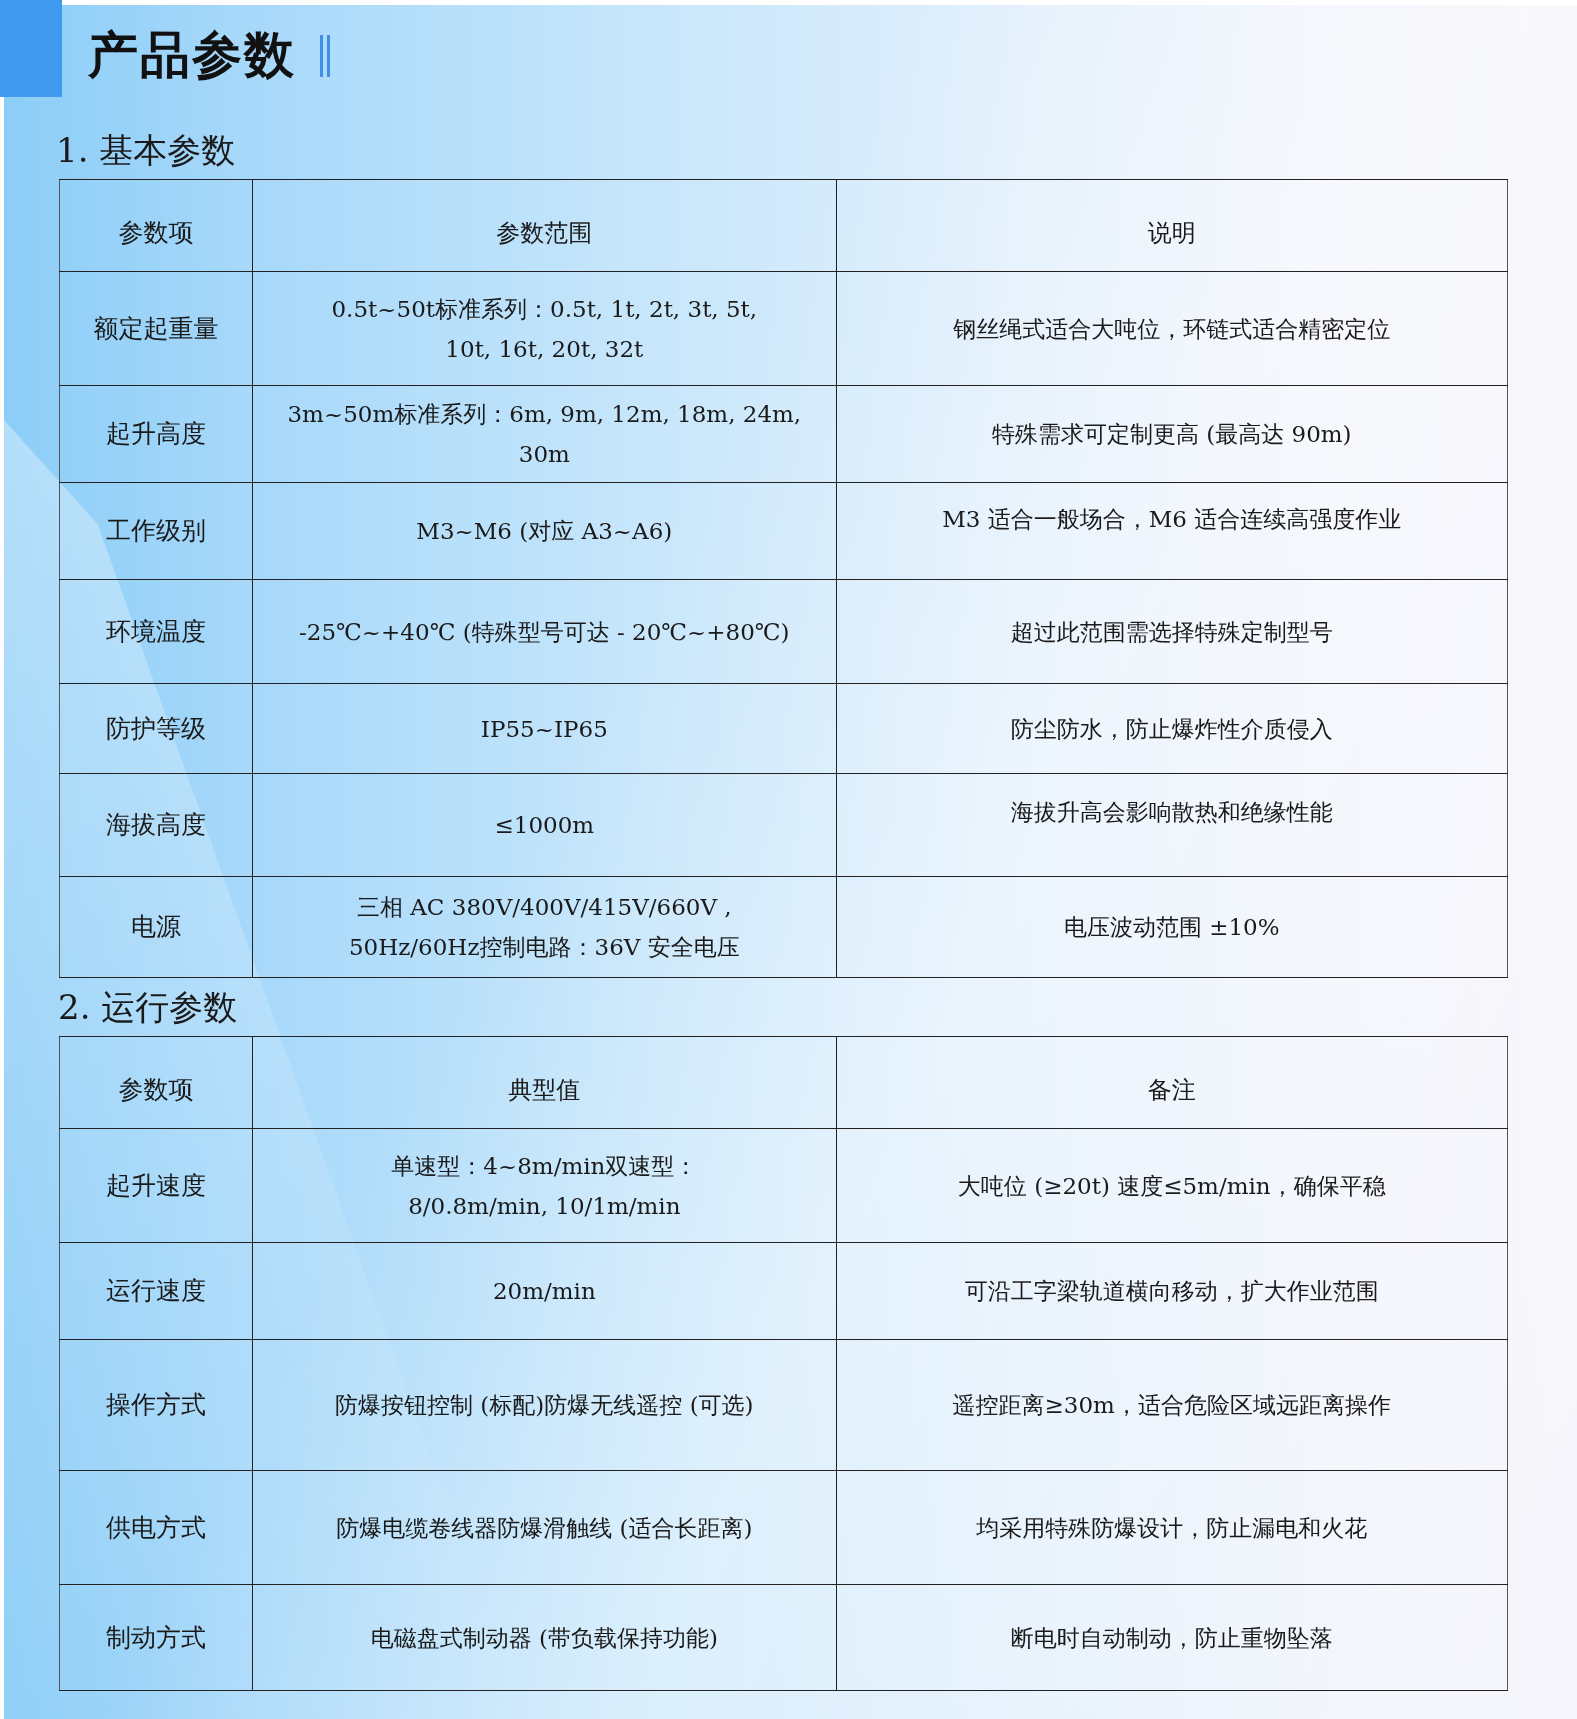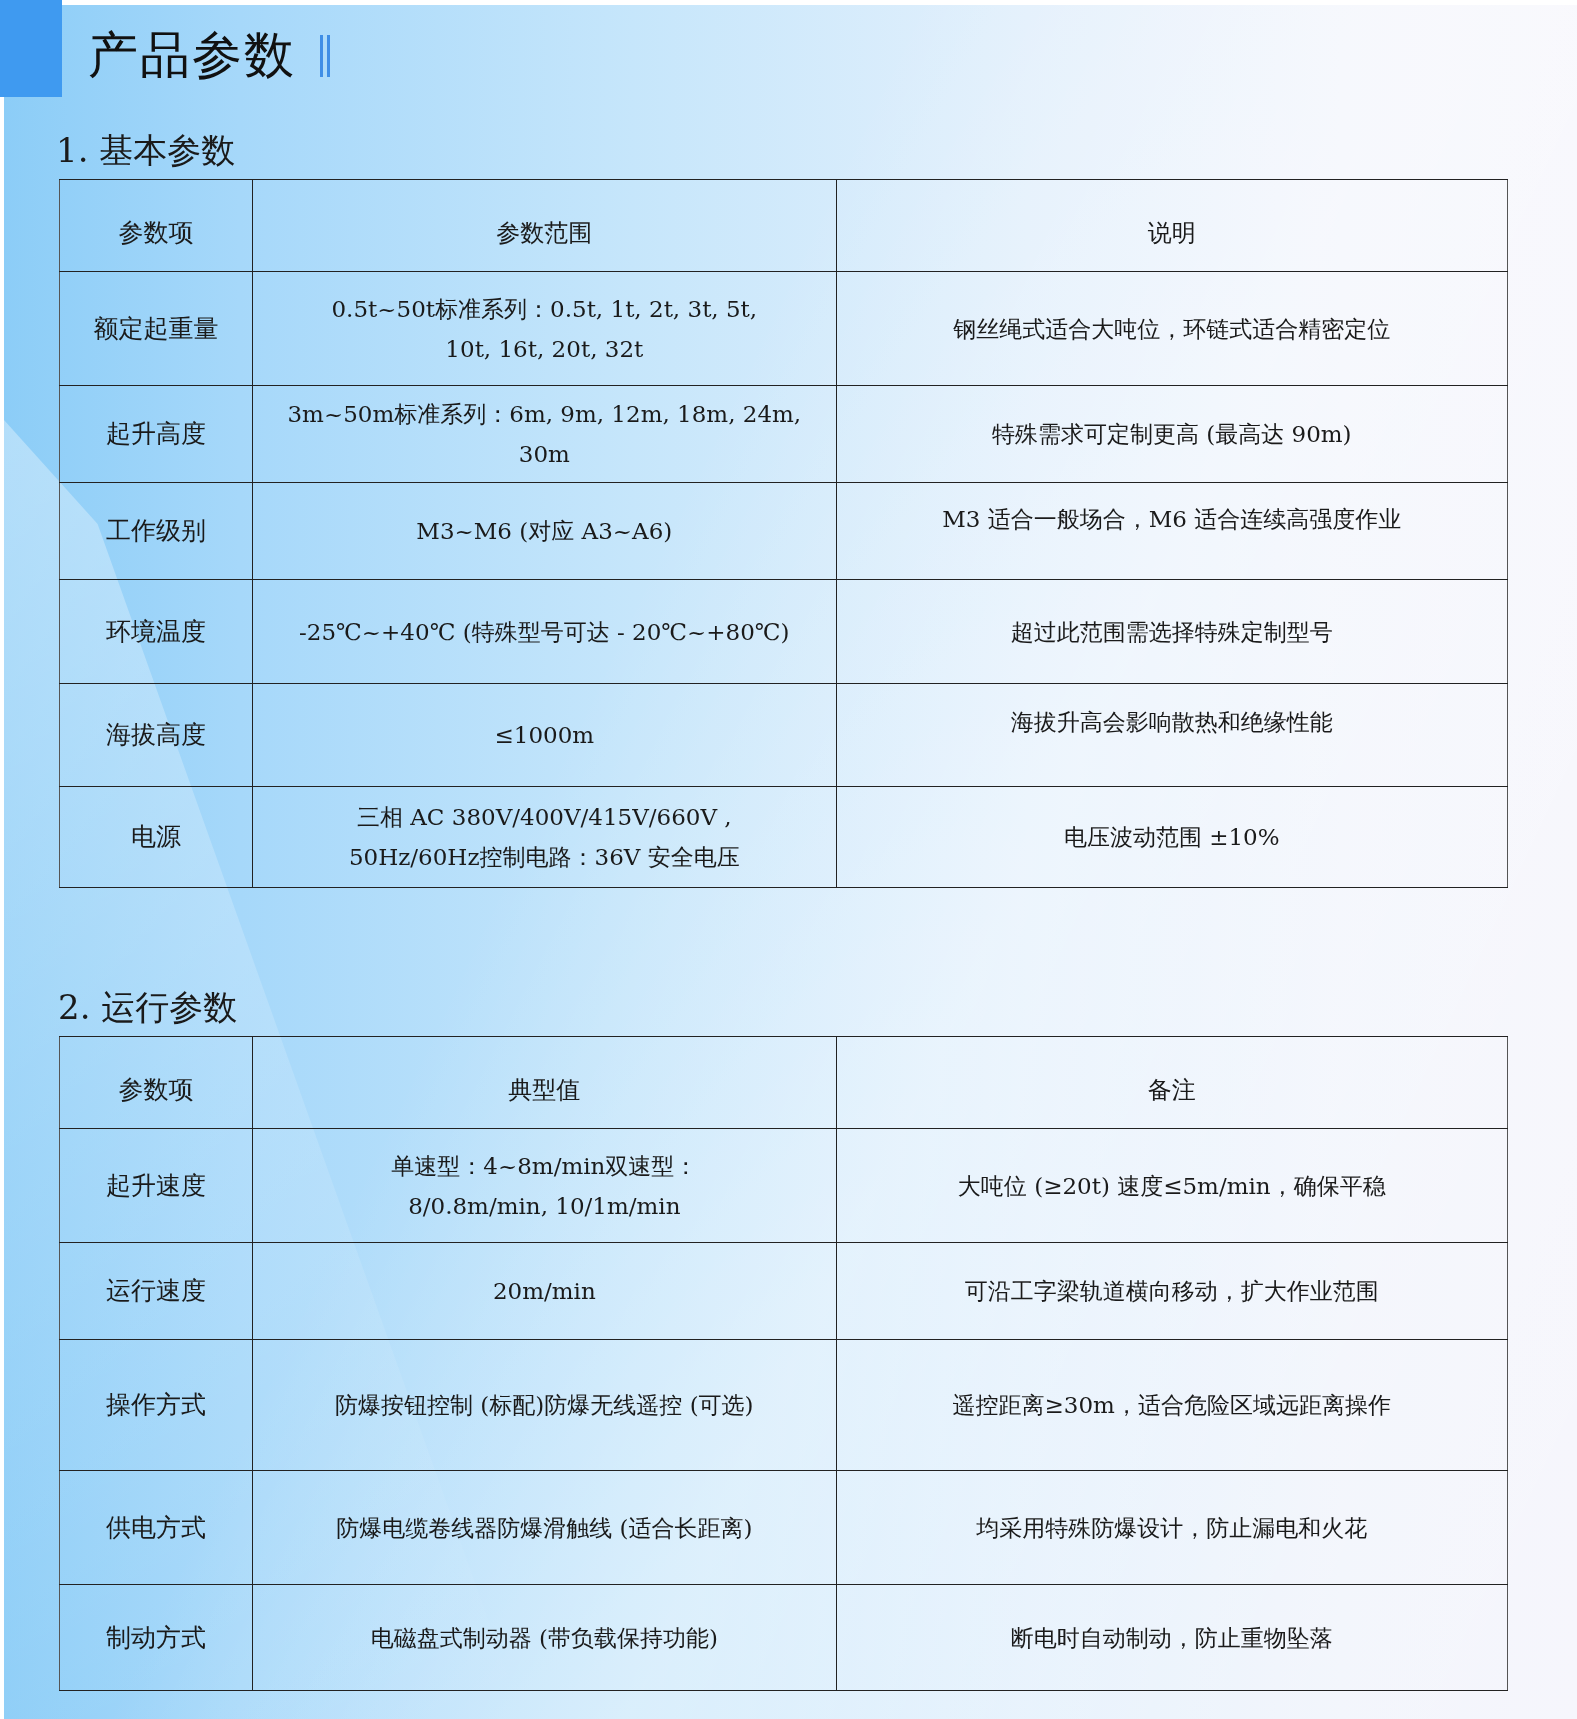--- a/index.html
+++ b/index.html
@@ -30,21 +30,21 @@
     position: absolute;
     left: 0; top: 0;
     width: 62px; height: 97px;
     background: #3f9af0;
   }
   .page-title {
     position: absolute;
     left: 88px; top: 22px;
     font-family: "DejaVu Sans", "Liberation Sans", sans-serif;
     font-size: 50px;
-    font-weight: normal;
+    font-weight: bold;
     color: #111;
     letter-spacing: 2px;
     display: flex; align-items: center;
   }
   .title-bars {
     display: inline-block;
     margin-left: 24px;
     width: 10px; height: 42px;
     border-left: 3px solid #3f8ee6;
     border-right: 3px solid #3f8ee6;
@@ -123,20 +123,27 @@
         </td>
       <td class="c3" style="vertical-align:top; padding-top:16px;">M3 适合一般场合，M6 适合连续高强度作业</td>
     </tr>
     <tr style="height:104px;">
       <td class="c1">环境温度</td>
       <td class="c2">
           <span class="line">-25℃~+40℃ (特殊型号可达 - 20℃~+80℃)</span>
         </td>
       <td class="c3">超过此范围需选择特殊定制型号</td>
     </tr>
+    <tr style="height:90px;">
+      <td class="c1">防护等级</td>
+      <td class="c2">
+          <span class="line">IP55~IP65</span>
+        </td>
+      <td class="c3">防尘防水，防止爆炸性介质侵入</td>
+    </tr>
     <tr style="height:103px;">
       <td class="c1">海拔高度</td>
       <td class="c2">
           <span class="line">≤1000m</span>
         </td>
       <td class="c3" style="vertical-align:top; padding-top:18px;">海拔升高会影响散热和绝缘性能</td>
     </tr>
     <tr style="height:101px;">
       <td class="c1">电源</td>
       <td class="c2">

